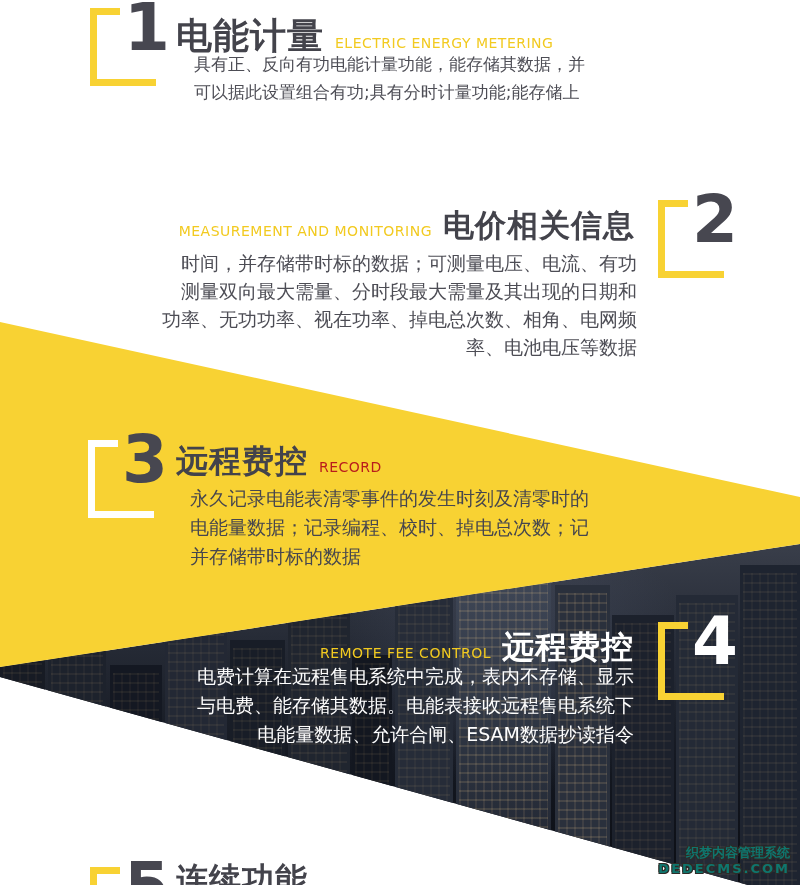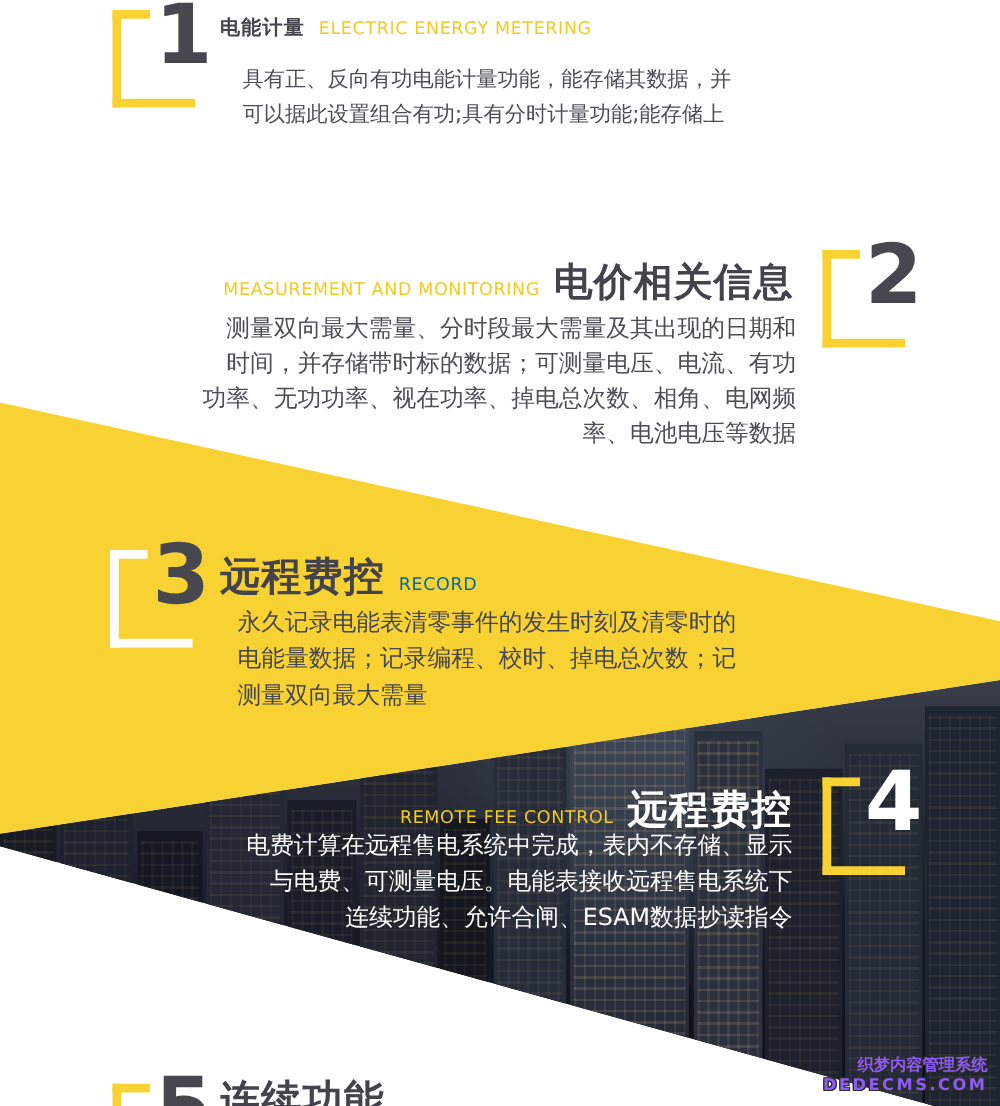--- a/index.html
+++ b/index.html
@@ -42,38 +42,38 @@
     font-size:66px; line-height:66px; font-weight:bold; color:#474750;
   }
   .digit.white{color:#ffffff;}
   
   .hrow{position:absolute; display:flex; align-items:baseline; gap:11px; white-space:nowrap;}
   .hrow .title{font-weight:bold; color:#43434b; letter-spacing:1px;}
   .hrow .cap{font-size:14px; font-weight:normal; color:#f2ca20; letter-spacing:0.5px;}
   
   .body{position:absolute; color:#4d4d55;}
   .body div{white-space:nowrap;}
-  .s1-h .title{font-size:16px;}
+  .s1-h .title{font-size:36px;}
   .s1-b{left:178px; top:50px; font-size:17px; line-height:28px;margin-left:16px;}
   .s2-h{right:165px; top:205px;}
   .s2-h .title{font-size:31px;}
   .s2-b{left:150px; right:163px; top:249px; text-align:right; font-size:19px; line-height:28px;}
   .s3-h{left:176px; top:440px;}
   .s3-h .title{font-size:32px;}
-  .s3-h .cap{color:#0369a1;}
+  .s3-h .cap{color:#b91c1c;}
   .s3-b{left:190px; top:484px; font-size:19px; line-height:29px; color:#46464e;}
   .s4-h{right:166px; top:626px;}
   .s4-h .title{font-size:32px; color:#ffffff;}
   .s4-b{left:180px; right:166px; top:662px; text-align:right; font-size:19px; line-height:29px; color:#fdfdfd;}
   .s5-h{left:176px; top:858px;}
   .s5-h .title{font-size:32px;}
   
   .watermark{
     position:absolute; right:10px; top:845px; text-align:right;
-    color:#8b5cf6; font-weight:bold; line-height:16px; font-size:13px;
+    color:#0f766e; font-weight:bold; line-height:16px; font-size:13px;
     text-shadow:-1px -1px 0 #2e2c28,1px -1px 0 #2e2c28,-1px 1px 0 #2e2c28,1px 1px 0 #2e2c28;
   }
   .watermark .wm2{letter-spacing:2px; font-size:13px;}
 </style>
 </head>
 <body>
 
 <div class="canvas">
 
   <div class="photo">
@@ -120,22 +120,22 @@
           <i class="t"></i>
           <i class="b"></i>
         </span>
       <span class="digit">2</span>
     </div>
     <div class="hrow s2-h">
       <span class="cap">MEASUREMENT AND MONITORING</span>
       <span class="title">电价相关信息</span>
     </div>
     <div class="body s2-b">
+      <div>时间，并存储带时标的数据；可测量电压、电流、有功</div>
       <div>测量双向最大需量、分时段最大需量及其出现的日期和</div>
-      <div>时间，并存储带时标的数据；可测量电压、电流、有功</div>
       <div>功率、无功功率、视在功率、掉电总次数、相角、电网频</div>
       <div>率、电池电压等数据</div>
     </div>
   </section>
 
   <section>
     <div class="numblock" style="left:88px;top:434px;">
       <span class="br white">
           <i class="v"></i>
           <i class="t"></i>
@@ -143,41 +143,41 @@
         </span>
       <span class="digit">3</span>
     </div>
     <div class="hrow s3-h">
       <span class="title">远程费控</span>
       <span class="cap">RECORD</span>
     </div>
     <div class="body s3-b">
       <div>永久记录电能表清零事件的发生时刻及清零时的</div>
       <div>电能量数据；记录编程、校时、掉电总次数；记</div>
-      <div>测量双向最大需量</div>
+      <div>并存储带时标的数据</div>
     </div>
   </section>
 
   <section>
     <div class="numblock" style="left:658px;top:616px;">
       <span class="br">
           <i class="v"></i>
           <i class="t"></i>
           <i class="b"></i>
         </span>
       <span class="digit white">4</span>
     </div>
     <div class="hrow s4-h">
       <span class="cap">REMOTE FEE CONTROL</span>
       <span class="title">远程费控</span>
     </div>
     <div class="body s4-b">
       <div>电费计算在远程售电系统中完成，表内不存储、显示</div>
-      <div>与电费、可测量电压。电能表接收远程售电系统下</div>
-      <div>连续功能、允许合闸、ESAM数据抄读指令</div>
+      <div>与电费、能存储其数据。电能表接收远程售电系统下</div>
+      <div>电能量数据、允许合闸、ESAM数据抄读指令</div>
     </div>
   </section>
 
   <section>
     <div class="numblock" style="left:90px;top:861px;">
       <span class="br">
           <i class="v"></i>
           <i class="t"></i>
         </span>
       <span class="digit">5</span>

